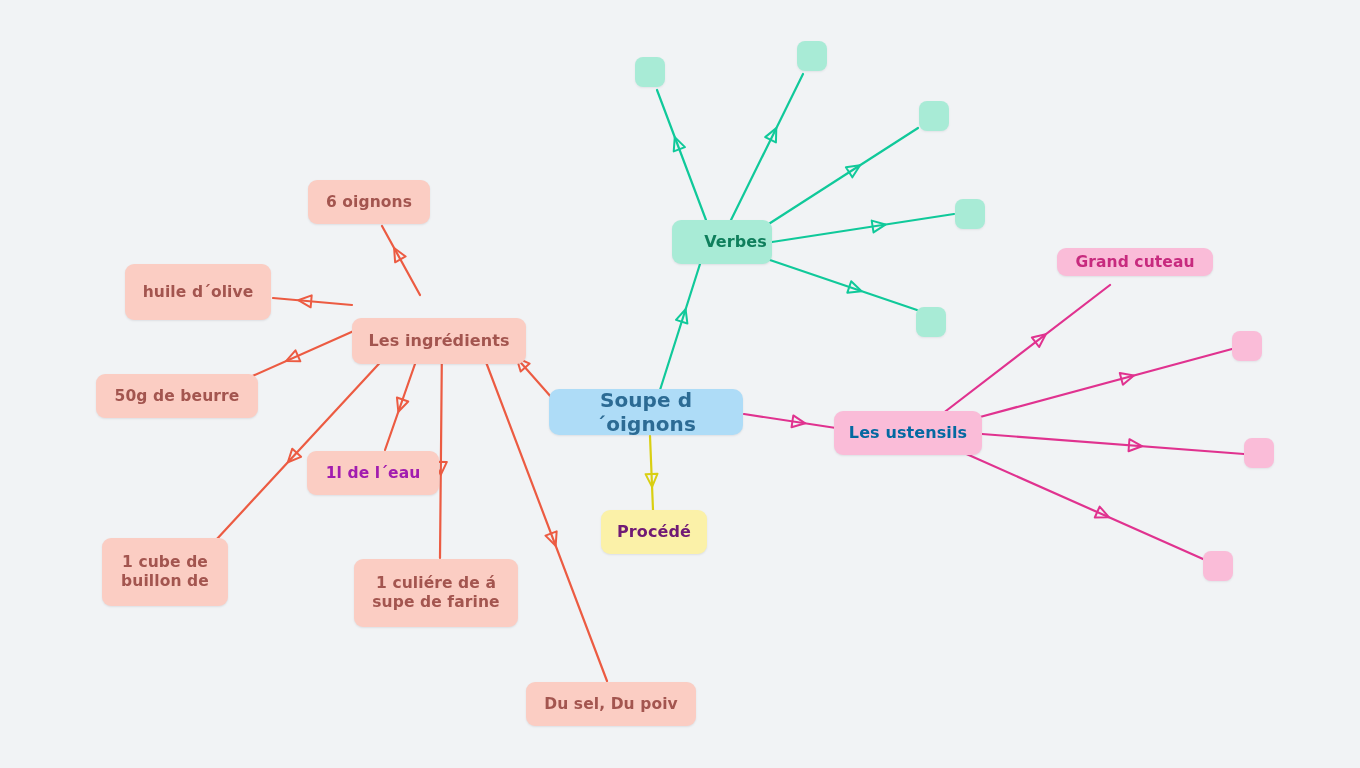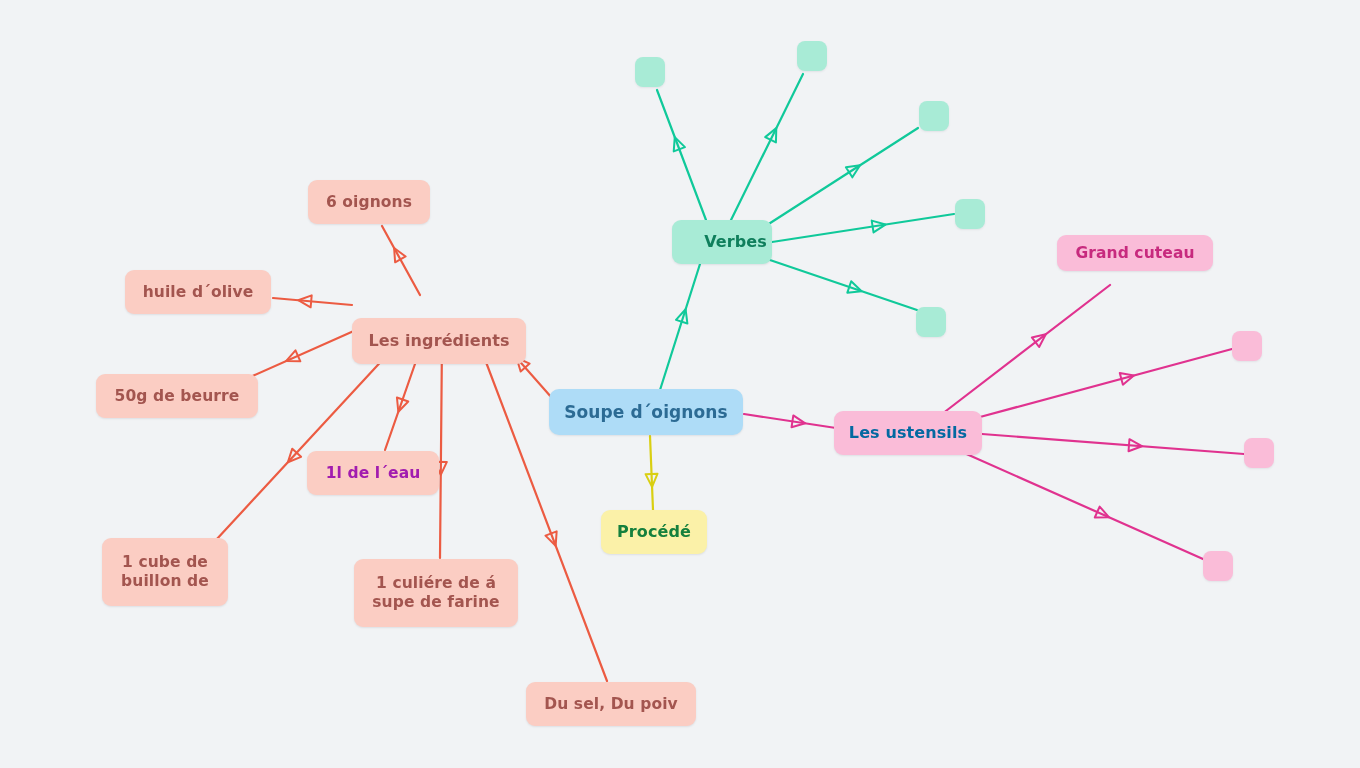--- a/index.html
+++ b/index.html
@@ -35,21 +35,21 @@
     text-align: center;
     border-radius: 9px;
     font-weight: bold;
     line-height: 1.22;
     white-space: pre-line;
     box-shadow: 0 1px 2px rgba(90,90,110,0.13);
     transform: translate(-50%, -50%);
     letter-spacing: 0.1px;
   }
   .node.root {
-    font-size: 17px;
+    font-size: 20px;
     border-radius: 10px;
     padding: 0 8px;
   }
   .node.branch {
     font-size: 16px;
     padding: 0 8px;
   }
   .node.leaf {
     font-size: 15.5px;
     padding: 0 8px;
@@ -143,31 +143,31 @@
       <g>
         <line x1="962" y1="452" x2="1203" y2="559" stroke="#e0328f" stroke-width="2.2" stroke-linecap="round"></line>
         <polygon points="8,0 -5,6 -5,-6" fill="none" stroke="#e0328f" stroke-width="2" stroke-linejoin="round" transform="translate(1101.78,514.06) rotate(23.94042668090036)"></polygon>
       </g>
     </svg>
   <div id="node-layer">
       <div class="node root" style="left: 646px; top: 412px; width: 194px; height: 46px; background: rgb(174, 220, 247); color: rgb(44, 107, 148);">Soupe d´oignons</div>
       <div class="node branch" style="left: 439px; top: 317px; width: 174px; height: 46px; background: rgb(251, 205, 195); color: rgb(163, 85, 79); margin-top: 24px;">Les ingrédients</div>
       <div class="node branch" style="left: 722px; top: 242px; width: 100px; height: 44px; background: rgb(168, 235, 214); color: rgb(15, 127, 92); padding-left: 35px;">Verbes</div>
       <div class="node branch" style="left: 908px; top: 433px; width: 148px; height: 44px; background: rgb(250, 188, 216); color: #0369a1;">Les ustensils</div>
-      <div class="node branch" style="left: 654px; top: 532px; width: 106px; height: 44px; background: rgb(251, 241, 168); color: #15803d;">Procédé</div>
+      <div class="node branch" style="left: 654px; top: 532px; width: 106px; height: 44px; background: rgb(251, 241, 168); color: #701a75;">Procédé</div>
       <div class="node leaf" style="left: 369px; top: 202px; width: 122px; height: 44px; background: rgb(251, 205, 195); color: rgb(163, 85, 79);">6 oignons</div>
-      <div class="node leaf" style="left: 198px; top: 292px; width: 146px; height: 44px; background: rgb(251, 205, 195); color: rgb(163, 85, 79);">huile d´olive</div>
+      <div class="node leaf" style="left: 198px; top: 292px; width: 146px; height: 56px; background: rgb(251, 205, 195); color: rgb(163, 85, 79);">huile d´olive</div>
       <div class="node leaf" style="left: 165px; top: 396px; width: 162px; height: 44px; background: rgb(251, 205, 195); color: rgb(163, 85, 79); margin-left: 12px;">50g de beurre</div>
       <div class="node leaf" style="left: 165px; top: 572px; width: 126px; height: 68px; background: rgb(251, 205, 195); color: rgb(163, 85, 79);">1 cube de
 buillon de</div>
       <div class="node leaf" style="left: 373px; top: 473px; width: 132px; height: 44px; background: rgb(251, 205, 195); color: #a21caf;">1l de l´eau</div>
       <div class="node leaf" style="left: 436px; top: 593px; width: 164px; height: 68px; background: rgb(251, 205, 195); color: rgb(163, 85, 79);">1 culiére de á
 supe de farine</div>
       <div class="node leaf" style="left: 611px; top: 704px; width: 170px; height: 44px; background: rgb(251, 205, 195); color: rgb(163, 85, 79);">Du sel, Du poiv</div>
-      <div class="node leaf" style="left: 1135px; top: 253px; width: 156px; height: 36px; background: rgb(250, 188, 216); color: rgb(199, 42, 126);">Grand cuteau</div>
+      <div class="node leaf" style="left: 1135px; top: 262px; width: 156px; height: 28px; background: rgb(250, 188, 216); color: rgb(199, 42, 126);">Grand cuteau</div>
       <div class="node empty" style="left: 650px; top: 72px; width: 30px; height: 30px; background: rgb(168, 235, 214); color: rgb(15, 127, 92);"></div>
       <div class="node empty" style="left: 812px; top: 56px; width: 30px; height: 30px; background: rgb(168, 235, 214); color: rgb(15, 127, 92);"></div>
       <div class="node empty" style="left: 934px; top: 116px; width: 30px; height: 30px; background: rgb(168, 235, 214); color: rgb(15, 127, 92);"></div>
       <div class="node empty" style="left: 970px; top: 214px; width: 30px; height: 30px; background: rgb(168, 235, 214); color: rgb(15, 127, 92);"></div>
       <div class="node empty" style="left: 931px; top: 322px; width: 30px; height: 30px; background: rgb(168, 235, 214); color: rgb(15, 127, 92);"></div>
       <div class="node empty" style="left: 1247px; top: 346px; width: 30px; height: 30px; background: rgb(250, 188, 216); color: rgb(199, 42, 126);"></div>
       <div class="node empty" style="left: 1259px; top: 453px; width: 30px; height: 30px; background: rgb(250, 188, 216); color: rgb(199, 42, 126);"></div>
       <div class="node empty" style="left: 1218px; top: 566px; width: 30px; height: 30px; background: rgb(250, 188, 216); color: rgb(199, 42, 126);"></div>
     </div>
 </div>

